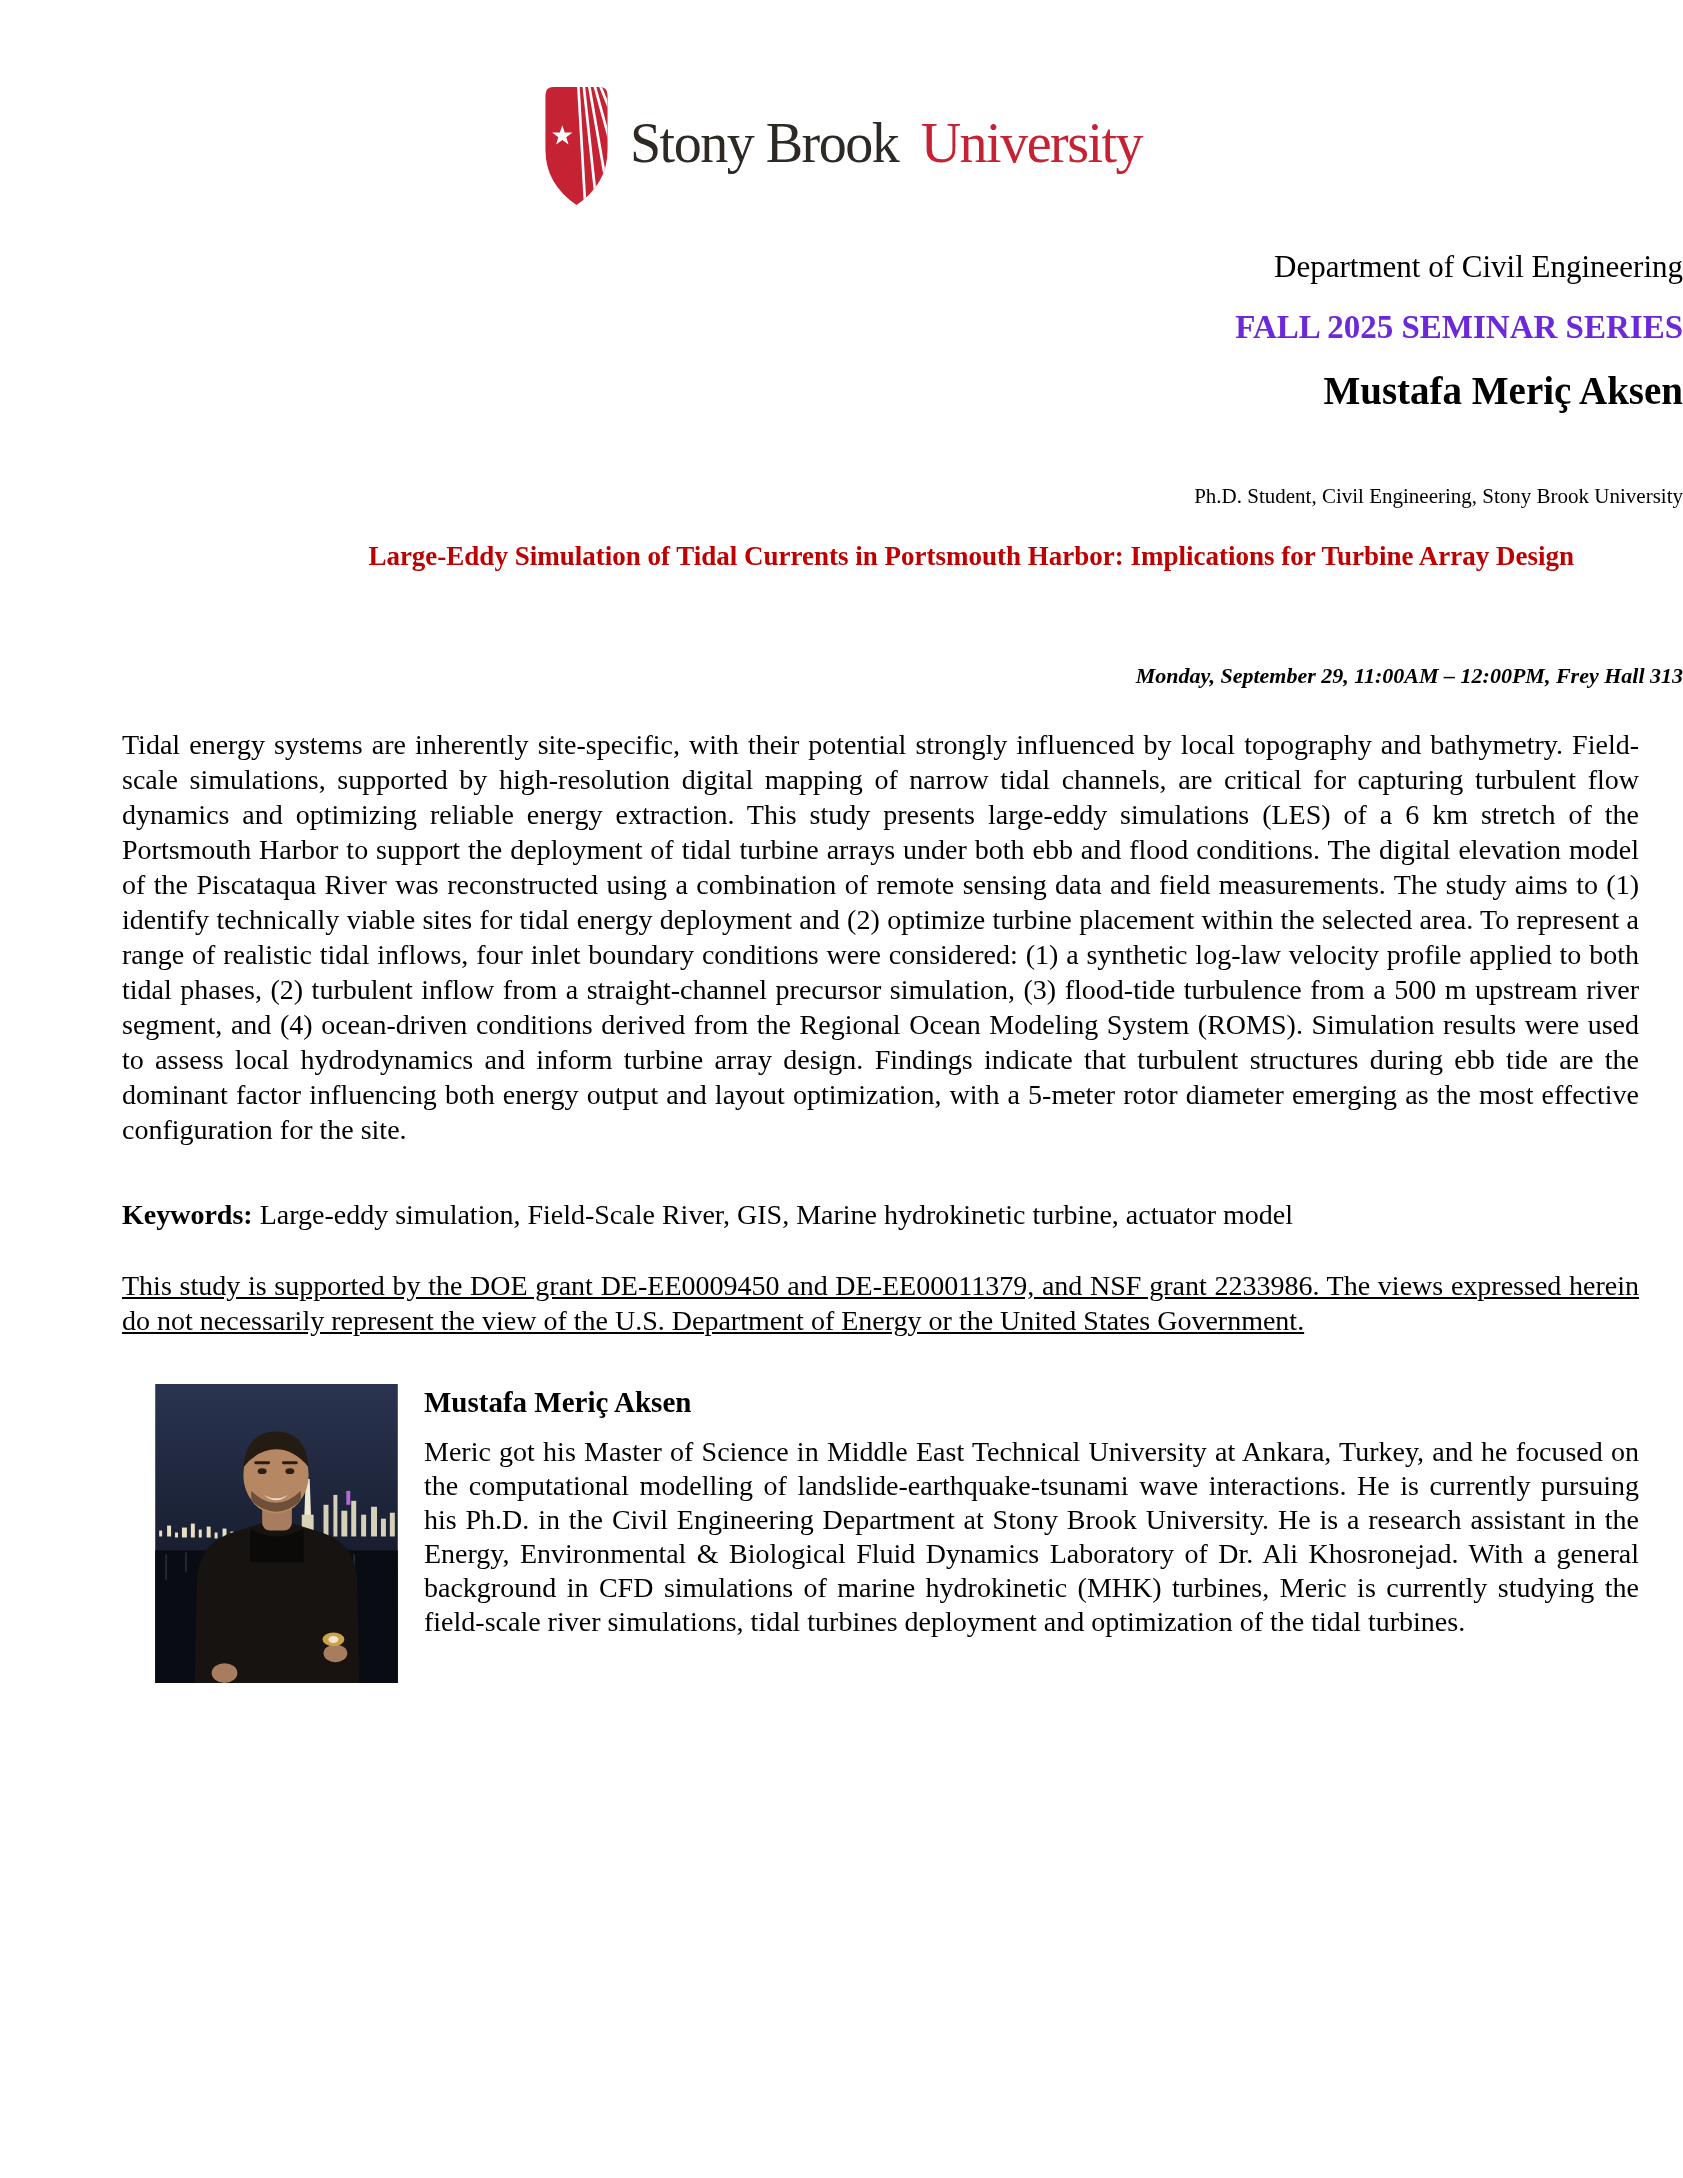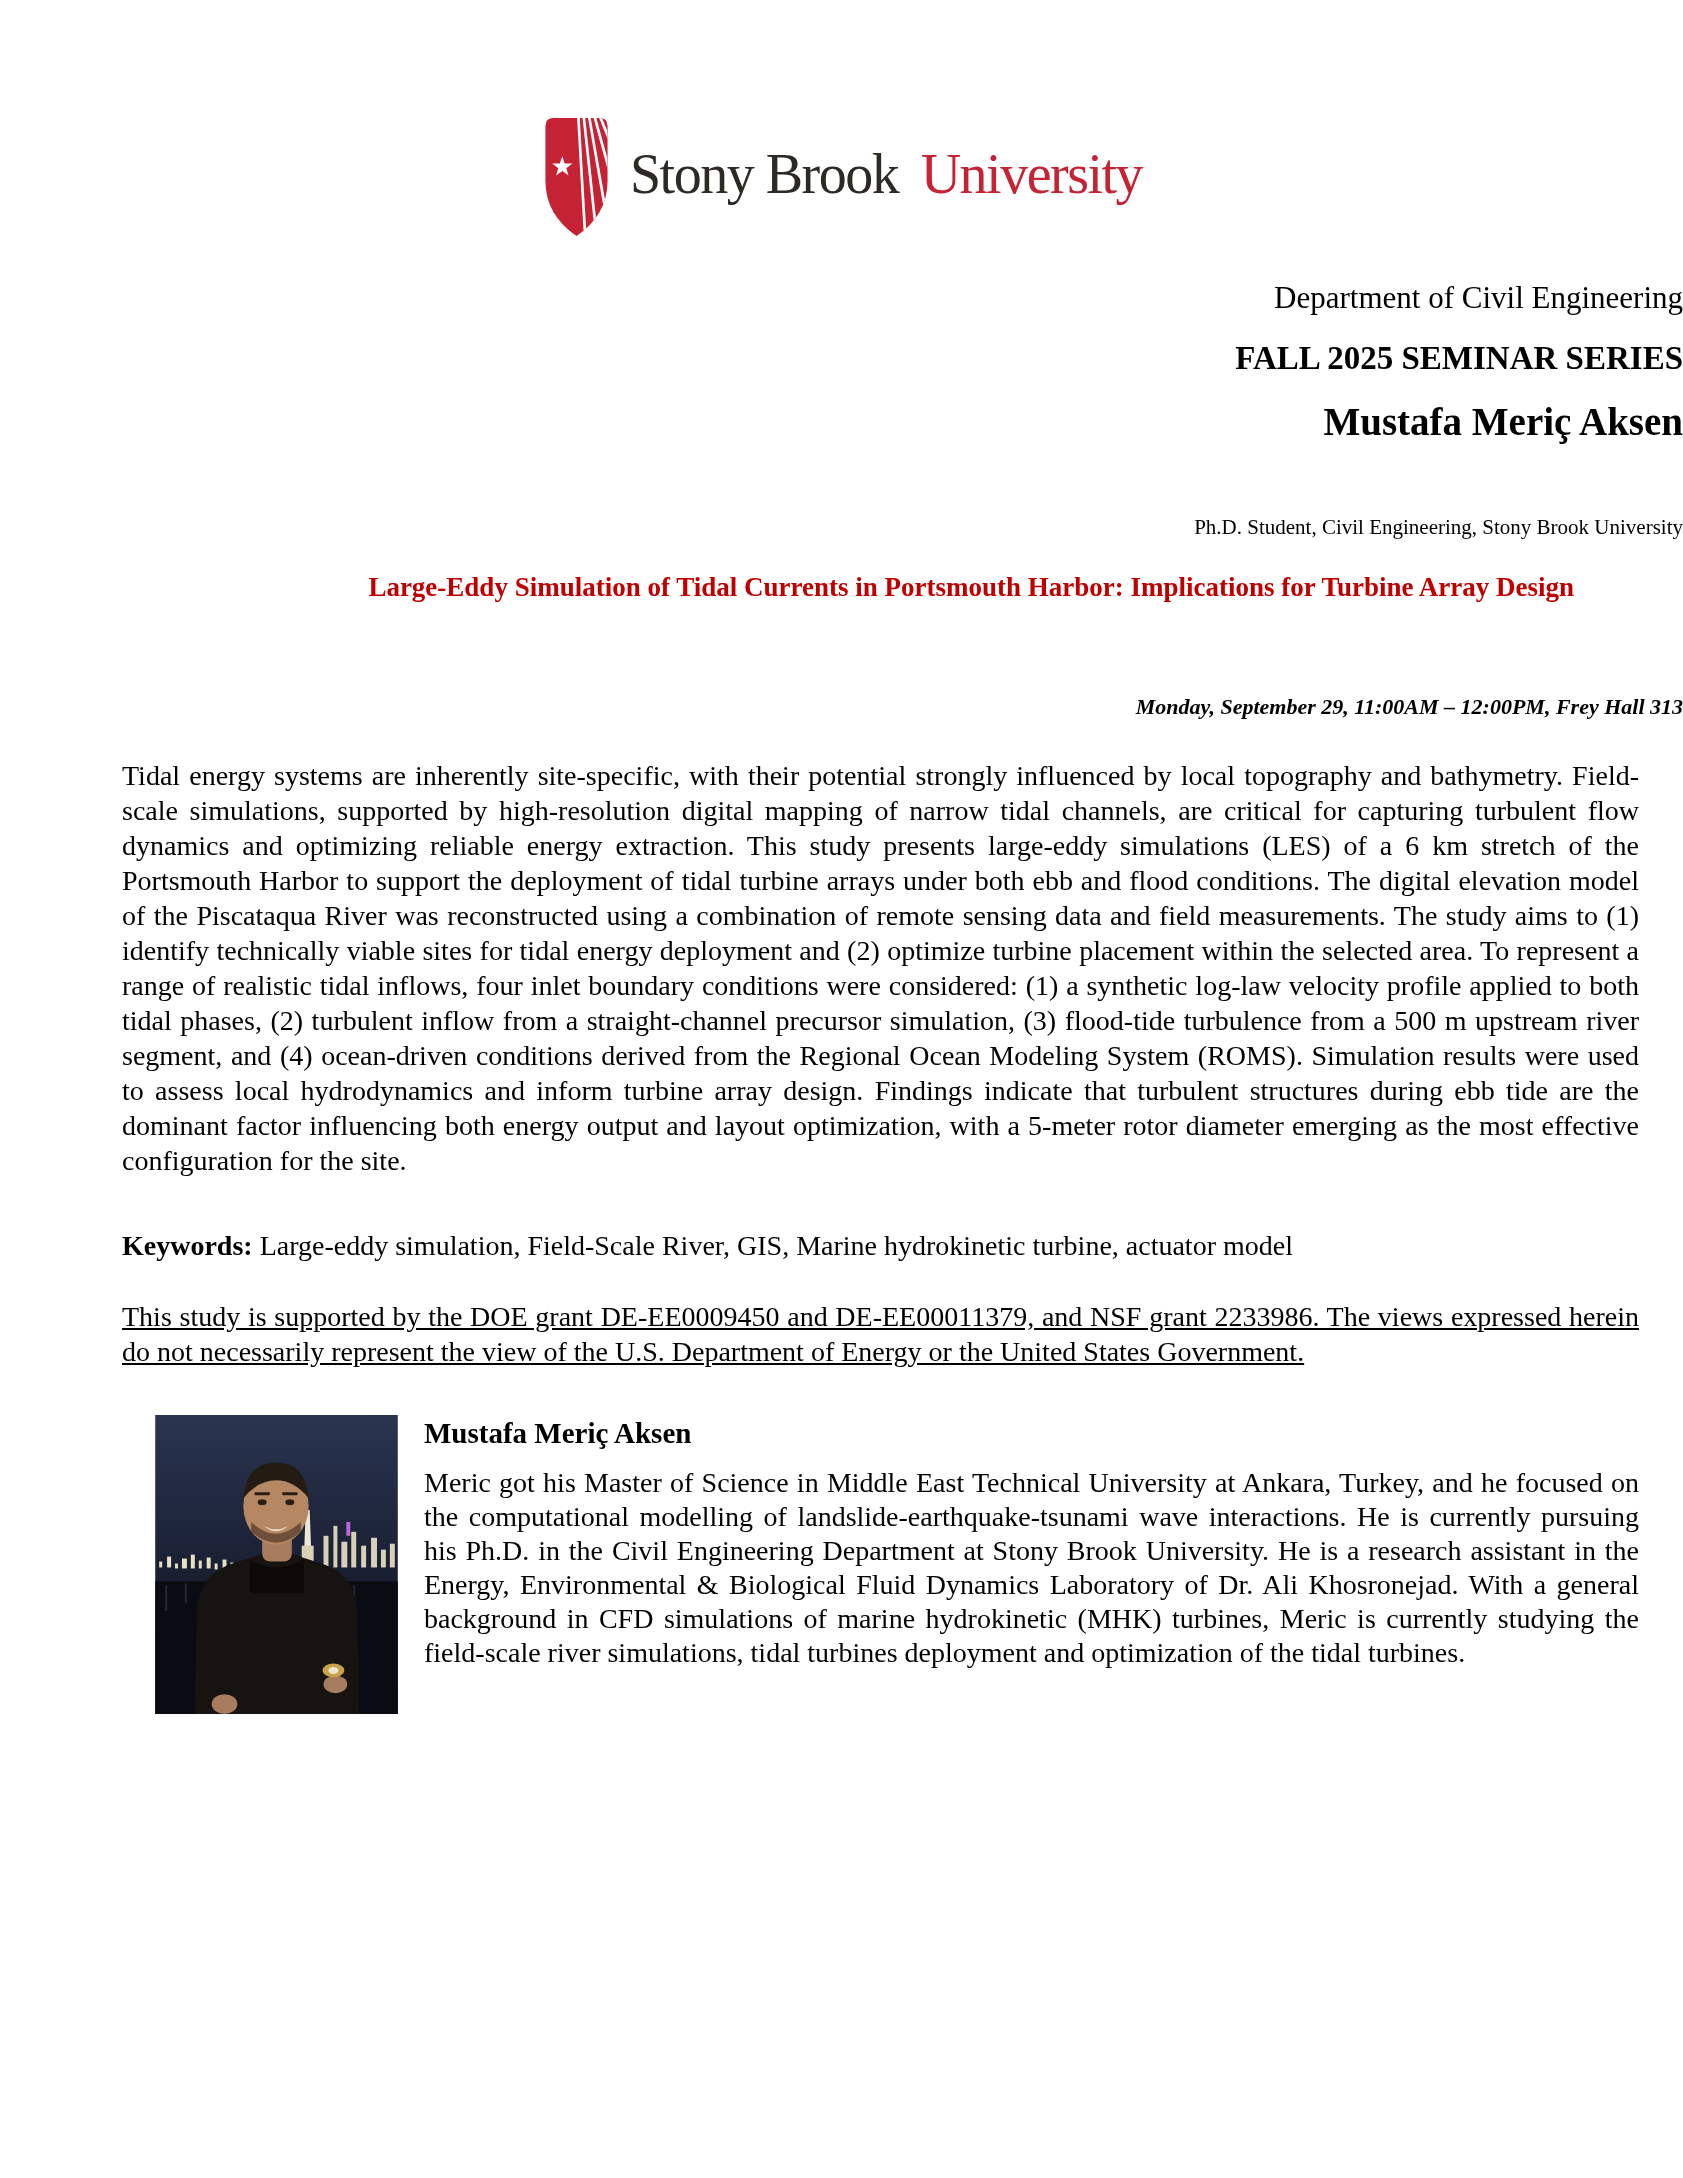--- a/index.html
+++ b/index.html
@@ -9,34 +9,34 @@
     background:#ffffff;
     font-family:"Liberation Serif","DejaVu Serif",serif;
     color:#000;
     overflow:hidden;
   }
   .content { padding:0 44px 0 122px; }
 
   
   .logo-row {
     display:flex; align-items:center; justify-content:center;
-    gap:18px; padding-top:115px;
+    gap:18px; padding-top:84px;
   }
   .logo-shield svg { width:71px; height:125px; display:block; }
   .logo-text {
     font-size:56px; letter-spacing:-1.5px; white-space:nowrap;
     transform:translateY(-4px);
   }
   .logo-dark { color:#2d2a26; }
   .logo-red  { color:#c52234; margin-left:10px; }
 
   
   .center-line { text-align:right; }
   .dept     { margin-top:40px; font-size:31px; }
-  .series   { margin-top:24px; font-size:33px; font-weight:bold; color:#000000; }
+  .series   { margin-top:24px; font-size:33px; font-weight:bold; color:#6d28d9; }
   .speaker  { margin-top:22px; font-size:39px; font-weight:bold; }
   .affil    { margin-top:71px; font-size:21px; }
   .talk-title {
     margin:28px auto 0; max-width:1465px;
     font-size:27px; font-weight:bold; color:#c00000; line-height:1.45;
   }
   .datetime { margin-top:87px; font-size:22px; font-weight:bold;font-style:italic; }
 
   
   .para { font-size:28px; line-height:35px; margin:0; }

